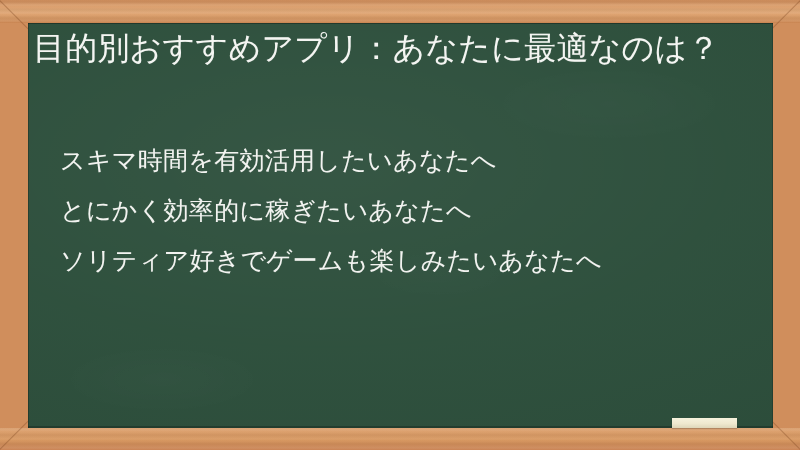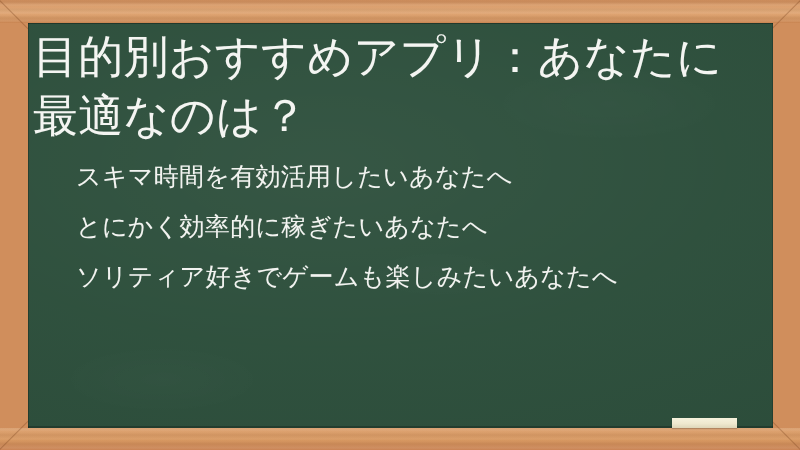--- a/index.html
+++ b/index.html
@@ -144,33 +144,33 @@
   }
 
   .title {
     position: absolute;
     left: 5px;
     top: 5px;
     width: 712px;
     margin: 0;
     color: #f4f5f2;
     font-family: "DejaVu Sans", "Liberation Sans", sans-serif;
-    font-size: 45px;
+    font-size: 32px;
     font-weight: 400;
     line-height: 1.30;
     letter-spacing: 0.2px;
     text-shadow: 0 0 1px rgba(255,255,255,0.20);
     white-space: pre-wrap;
   }
 
   .body-list {
     position: absolute;
     left: 32px;
     top: 125px;
-    margin: 16px;
+    margin: 0;
     padding: 0;
     list-style: none;
   }
   .body-list li {
     color: #f2f3f0;
     font-family: "DejaVu Sans", "Liberation Sans", sans-serif;
     font-size: 25px;
     font-weight: 400;
     line-height: 1;
     height: 50px;

